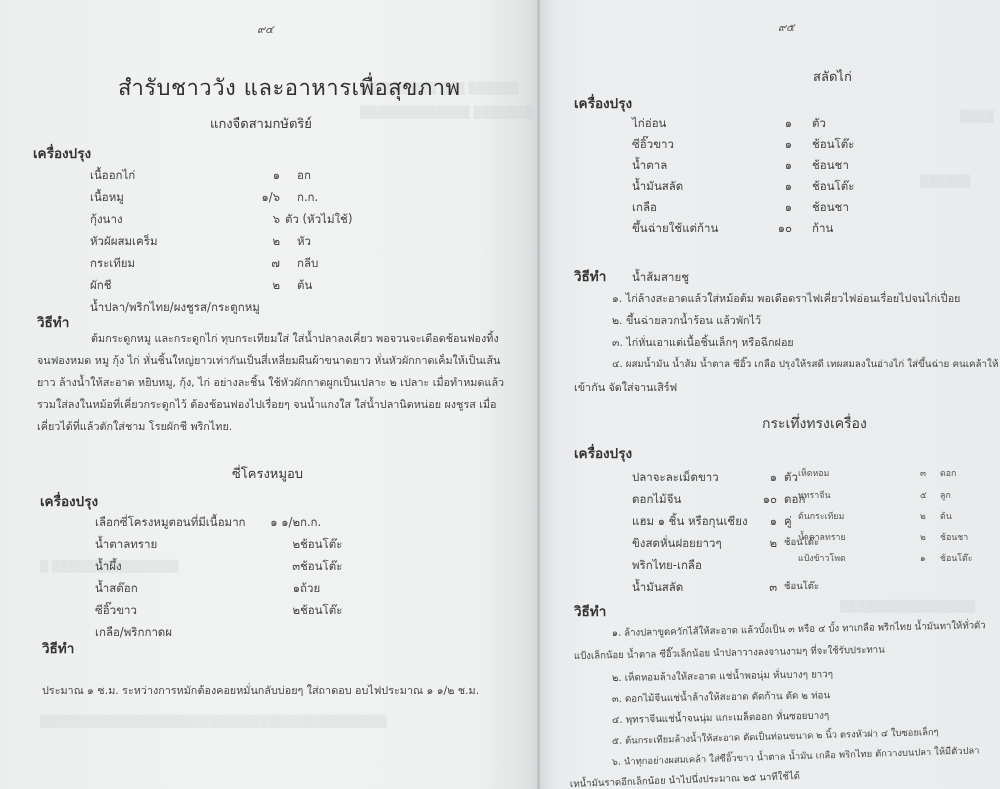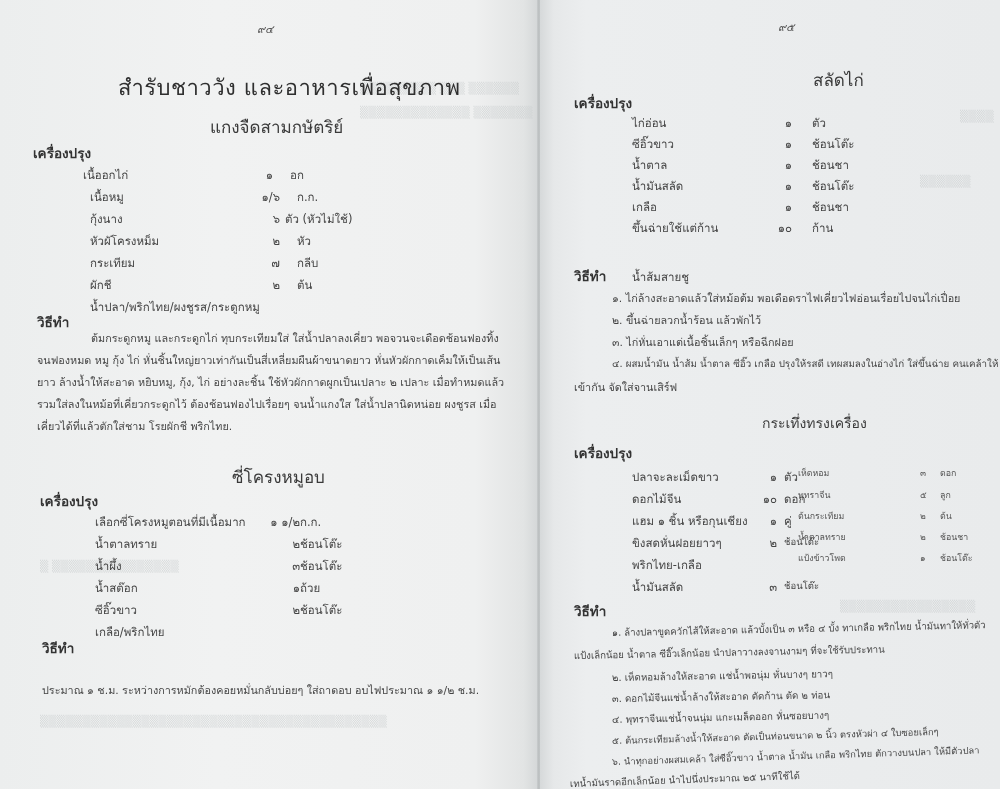--- a/index.html
+++ b/index.html
@@ -21,21 +21,21 @@
       position: absolute; left: 537px; top: 0; width: 4px; height: 789px;
       background: linear-gradient(90deg, #c9cccd, #b9bdbe, #d3d6d7);
     }
 
     
     .ghost { position: absolute; color: #c8cccd; font-size: 11px; opacity: 0.55; white-space: nowrap; }
 
     .folio { position: absolute; font-size: 11px; color: #555; font-style: italic; }
 
     .book-title { position: absolute; font-size: 22px; color: #2f2f2f; letter-spacing: 0.5px; white-space: nowrap; }
-    .recipe-title { position: absolute; font-size: 17px; color: #3a3a3a; white-space: nowrap; }
+    .recipe-title { position: absolute; font-size: 13px; color: #3a3a3a; white-space: nowrap; }
     .section-head { position: absolute; font-size: 13.5px; font-weight: bold; color: #333; white-space: nowrap; }
 
     .ing { position: absolute; font-size: 11.5px; color: #444; white-space: nowrap; height: 20px; }
     .ing .name { position: absolute; left: 0; top: 0; }
     .ing .qty { position: absolute; top: 0; text-align: right; }
     .ing .unit { position: absolute; top: 0; }
 
     .step { position: absolute; font-size: 10.8px; color: #444; white-space: nowrap; }
 
     .ing-small { position: absolute; font-size: 8.8px; color: #555; white-space: nowrap; }
@@ -52,37 +52,37 @@
     <div class="ghost" style="left:40px;top:560px;">▒ ▒▒▒▒▒▒▒▒▒▒▒▒▒▒▒</div>
     <div class="ghost" style="left:40px;top:715px;">▒▒▒▒▒▒▒▒▒▒▒▒▒▒▒▒▒▒▒▒▒▒▒▒▒▒▒▒▒▒▒▒▒▒▒▒▒▒▒▒▒</div>
 
     <div class="folio" style="left:257px;top:20px;">๙๔</div>
 
     <div class="book-title" style="left:118px;top:70px;">สำรับชาววัง และอาหารเพื่อสุขภาพ</div>
 
     <div class="recipe-title" style="left:210px;top:113px;">แกงจืดสามกษัตริย์</div>
     <div class="section-head" style="left:33px;top:142px;">เครื่องปรุง</div>
 
-    <div class="ing" style="left:83px;top:166px;width:320px;">
+    <div class="ing" style="left:90px;top:166px;width:320px;">
       <span class="name">เนื้ออกไก่</span>
       <span class="qty" style="left:160px;width:30px;">๑</span>
       <span class="unit" style="left:207px;">อก</span>
     </div>
     <div class="ing" style="left:90px;top:188px;width:320px;">
       <span class="name">เนื้อหมู</span>
       <span class="qty" style="left:150px;width:40px;">๑/๖</span>
       <span class="unit" style="left:207px;">ก.ก.</span>
     </div>
     <div class="ing" style="left:90px;top:210px;width:320px;">
       <span class="name">กุ้งนาง</span>
       <span class="qty" style="left:160px;width:30px;">๖</span>
       <span class="unit" style="left:195px;">ตัว (หัวไม่ใช้)</span>
     </div>
     <div class="ing" style="left:90px;top:232px;width:320px;">
-      <span class="name">หัวผัโครงหม็ม</span>
+      <span class="name">หัวผัผสมเคร็ม</span>
       <span class="qty" style="left:160px;width:30px;">๒</span>
       <span class="unit" style="left:207px;">หัว</span>
     </div>
     <div class="ing" style="left:90px;top:254px;width:320px;">
       <span class="name">กระเทียม</span>
       <span class="qty" style="left:160px;width:30px;">๗</span>
       <span class="unit" style="left:207px;">กลีบ</span>
     </div>
     <div class="ing" style="left:90px;top:276px;width:320px;">
       <span class="name">ผักชี</span>
@@ -123,21 +123,21 @@
       <span class="name">น้ำสต๊อก</span>
       <span class="qty" style="left:155px;width:50px;">๑</span>
       <span class="unit" style="left:205px;">ถ้วย</span>
     </div>
     <div class="ing" style="left:95px;top:601px;width:330px;">
       <span class="name">ซีอิ๊วขาว</span>
       <span class="qty" style="left:155px;width:50px;">๒</span>
       <span class="unit" style="left:205px;">ช้อนโต๊ะ</span>
     </div>
     <div class="ing" style="left:95px;top:623px;width:330px;">
-      <span class="name">เกลือ/พริกไทย</span>
+      <span class="name">เกลือ/พริกกาดผ</span>
     </div>
 
     <div class="section-head" style="left:42px;top:637px;">วิธีทำ</div>
 
     <div class="step" style="left:42px;top:682px;">ประมาณ ๑ ช.ม. ระหว่างการหมักต้องคอยหมั่นกลับบ่อยๆ ใส่ถาดอบ อบไฟประมาณ ๑ ๑/๒ ช.ม.</div>
   </div>
 
   <div class="gutter"></div>
 
   <div class="page page-right">

